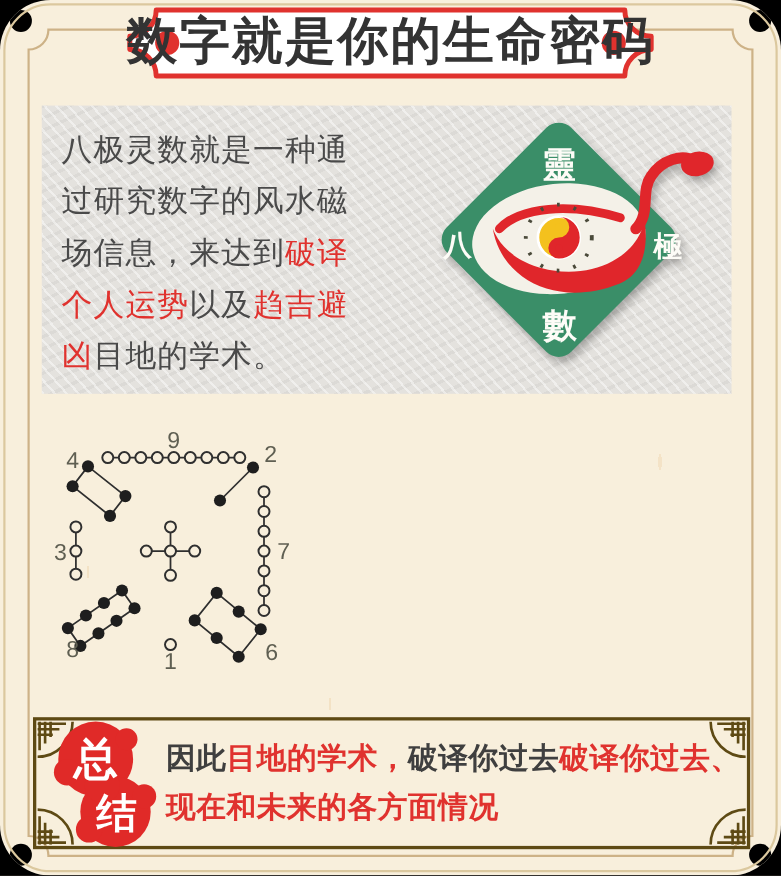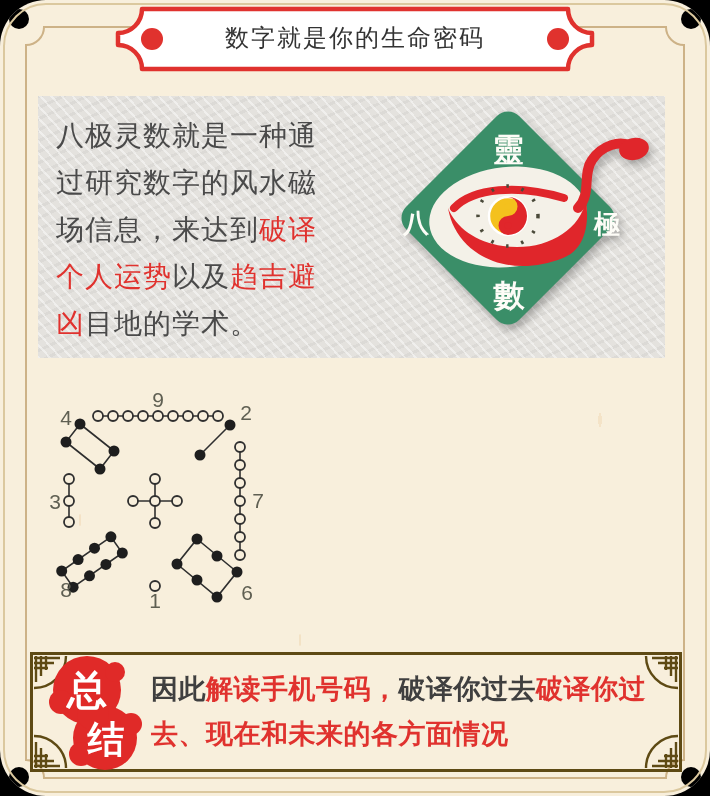--- a/index.html
+++ b/index.html
@@ -15,21 +15,21 @@
       radial-gradient(2px 10px at 80px 520px, #efd6b0 60%, transparent 61%);}
   
   .lobe{position:absolute;width:20px;height:20px;background:#000;border-radius:50%;}
   .lobe.tl{left:9px;top:9px;} .lobe.tr{right:9px;top:9px;}
   .lobe.bl{left:9px;bottom:9px;} .lobe.br{right:9px;bottom:9px;}
   .frame{position:absolute;inset:0;pointer-events:none;}
 
   
   .banner{position:absolute;left:115px;top:6px;width:480px;height:68px;}
   .banner .title{position:absolute;left:0;top:0;width:100%;height:64px;display:flex;
-    align-items:center;justify-content:center;font-size:24px;font-weight:400;color:#333;
+    align-items:center;justify-content:center;font-size:46px;font-weight:700;color:#333;
     letter-spacing:2px;}
 
   
   .panel{position:absolute;left:38px;top:96px;width:627px;height:262px;background:#e4e2de;
     background-image:
       repeating-linear-gradient(48deg, rgba(255,255,255,.45) 0 2px, transparent 2px 8px),
       repeating-linear-gradient(-25deg, rgba(110,110,110,.07) 0 3px, transparent 3px 10px);}
   .intro-text{position:absolute;left:18px;top:16px;width:276px;font-size:28px;line-height:47px;
     letter-spacing:1px;color:#4a4a4a;}
   .logo{position:absolute;left:330px;top:4px;filter:drop-shadow(3px 5px 4px rgba(0,0,0,.28));}
@@ -195,21 +195,21 @@
           <circle cx="78" cy="18" r="10"></circle>
           <circle cx="94" cy="70" r="11"></circle>
           <circle cx="44" cy="100" r="12"></circle>
           <circle cx="56" cy="60" r="16"></circle>
         </g>
         <text x="50" y="50" font-size="40" font-weight="bold" fill="#fff" text-anchor="middle" font-family="'DejaVu Serif',serif">总</text>
         <text x="69" y="98" font-size="37" font-weight="bold" fill="#fff" text-anchor="middle" font-family="'DejaVu Serif',serif">结</text>
       </svg>
 
       <div class="summary-text">
-        <div><span class="run-d">因此</span><span class="run-r">解读手机号码，</span><span class="run-d">破译你过去</span><span class="run-r">破译你过去、现在和未来的各方面情况</span></div>
+        <div><span class="run-d">因此</span><span class="run-r">目地的学术，</span><span class="run-d">破译你过去</span><span class="run-r">破译你过去、现在和未来的各方面情况</span></div>
       </div>
     </div>
 
     <div class="banner">
       <svg width="480" height="68" viewBox="0 0 480 68">
         <path d="M 27,3 H 453 A 24 24 0 0 0 477,27 V 39 A 24 24 0 0 0 453,63 H 27 A 24 24 0 0 0 3,39 V 27 A 24 24 0 0 0 27,3 Z" fill="#ffffff" stroke="#e0322e" stroke-width="4.5" stroke-linejoin="round"></path>
         <circle cx="37" cy="33" r="11" fill="#e0322e"></circle>
         <circle cx="443" cy="33" r="11" fill="#e0322e"></circle>
       </svg>
       <div class="title">数字就是你的生命密码</div>

